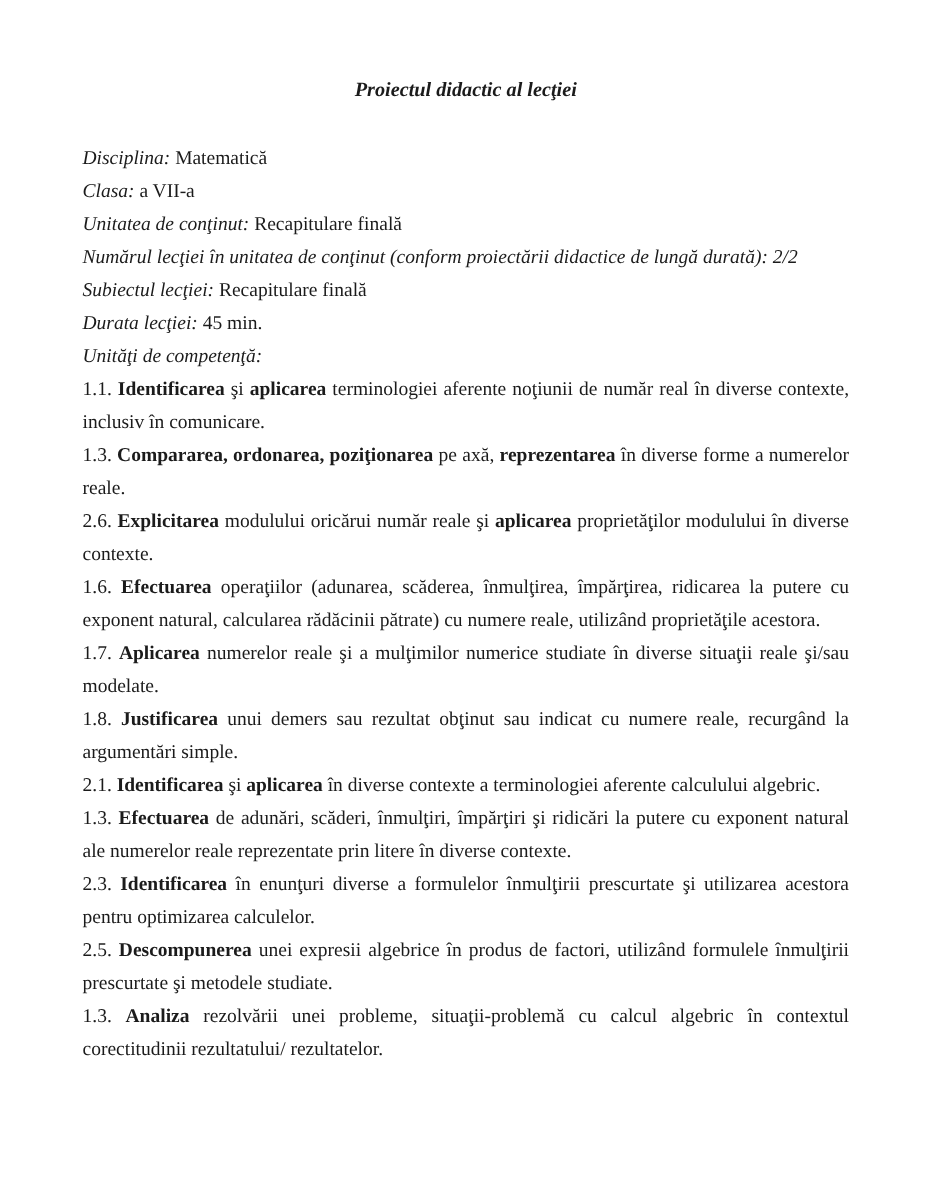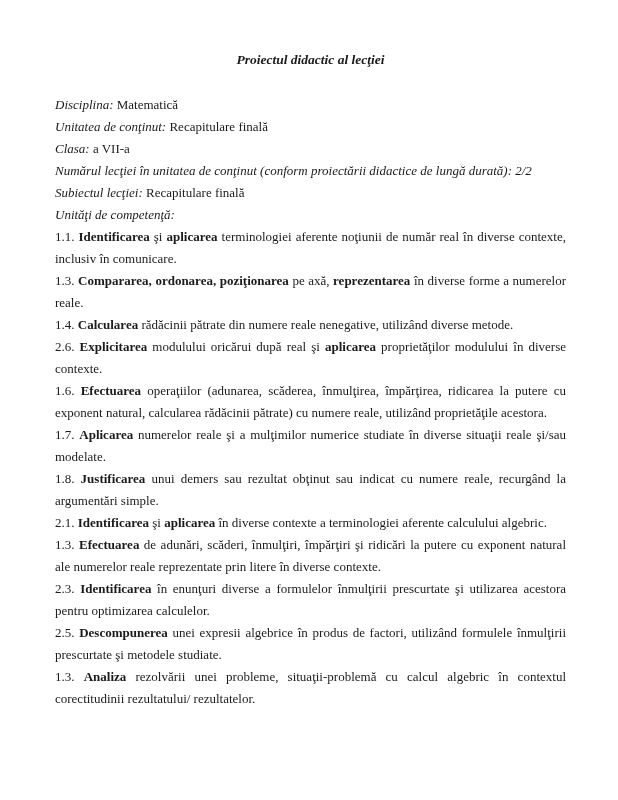--- a/index.html
+++ b/index.html
@@ -54,31 +54,31 @@
     font-weight: bold;
   }
 </style>
 </head>
 <body>
 
 <div class="page">
   <h1 class="doc-title">Proiectul didactic al lecţiei</h1>
   <div class="meta-section" id="meta-section">
       <div class="meta-line"><span class="meta-label">Disciplina:</span><span class="meta-value">&nbsp;Matematică</span></div>
+      <div class="meta-line"><span class="meta-label">Clasa:</span><span class="meta-value">&nbsp;a VII-a</span></div>
       <div class="meta-line"><span class="meta-label">Unitatea de conţinut:</span><span class="meta-value">&nbsp;Recapitulare finală</span></div>
-      <div class="meta-line"><span class="meta-label">Clasa:</span><span class="meta-value">&nbsp;a VII-a</span></div>
       <div class="meta-line"><span class="meta-label">Numărul lecţiei în unitatea de conţinut (conform proiectării didactice de lungă durată): 2/2</span></div>
       <div class="meta-line"><span class="meta-label">Subiectul lecţiei:</span><span class="meta-value">&nbsp;Recapitulare finală</span></div>
+      <div class="meta-line"><span class="meta-label">Durata lecţiei:</span><span class="meta-value">&nbsp;45 min.</span></div>
       <div class="meta-line"><span class="meta-label">Unităţi de competenţă:</span></div>
     </div>
   <div class="competency-list" id="competency-list">
       <p class="competency-item"><span>1.1. </span><b>Identificarea</b><span> şi </span><b>aplicarea</b><span> terminologiei aferente noţiunii de număr real în diverse contexte, inclusiv în comunicare.</span></p>
       <p class="competency-item"><span>1.3. </span><b>Compararea, ordonarea, poziţionarea</b><span> pe axă, </span><b>reprezentarea</b><span> în diverse forme a numerelor  reale.</span></p>
-      <p class="competency-item"><span>1.4. </span><b>Calcularea</b><span> rădăcinii pătrate din numere reale nenegative, utilizând diverse metode.</span></p>
-      <p class="competency-item"><span>2.6. </span><b>Explicitarea</b><span> modulului oricărui după real şi </span><b>aplicarea</b><span> proprietăţilor modulului în diverse contexte.</span></p>
+      <p class="competency-item"><span>2.6. </span><b>Explicitarea</b><span> modulului oricărui număr reale şi </span><b>aplicarea</b><span> proprietăţilor modulului în diverse contexte.</span></p>
       <p class="competency-item"><span>1.6. </span><b>Efectuarea</b><span> operaţiilor (adunarea, scăderea, înmulţirea, împărţirea, ridicarea la putere cu exponent natural, calcularea   rădăcinii pătrate) cu numere reale, utilizând proprietăţile acestora.</span></p>
       <p class="competency-item"><span>1.7. </span><b>Aplicarea</b><span> numerelor reale şi a mulţimilor numerice studiate în diverse situaţii reale şi/sau modelate.</span></p>
       <p class="competency-item"><span>1.8. </span><b>Justificarea</b><span> unui demers sau rezultat obţinut sau indicat cu numere reale, recurgând la argumentări simple.</span></p>
       <p class="competency-item"><span>2.1. </span><b>Identificarea</b><span> şi </span><b>aplicarea</b><span> în diverse contexte a terminologiei aferente calculului algebric.</span></p>
       <p class="competency-item"><span>1.3. </span><b>Efectuarea</b><span> de adunări, scăderi, înmulţiri, împărţiri şi ridicări la putere cu exponent natural ale numerelor reale reprezentate prin litere în diverse contexte.</span></p>
       <p class="competency-item"><span>2.3. </span><b>Identificarea</b><span> în enunţuri diverse a formulelor înmulţirii prescurtate şi utilizarea acestora pentru optimizarea calculelor.</span></p>
       <p class="competency-item"><span>2.5. </span><b>Descompunerea</b><span> unei expresii algebrice în produs de factori, utilizând formulele înmulţirii prescurtate şi metodele studiate.</span></p>
       <p class="competency-item"><span>1.3. </span><b>Analiza</b><span> rezolvării unei probleme, situaţii-problemă cu calcul algebric în contextul corectitudinii rezultatului/ rezultatelor.</span></p>
       <p class="competency-item"></p>
     </div>

